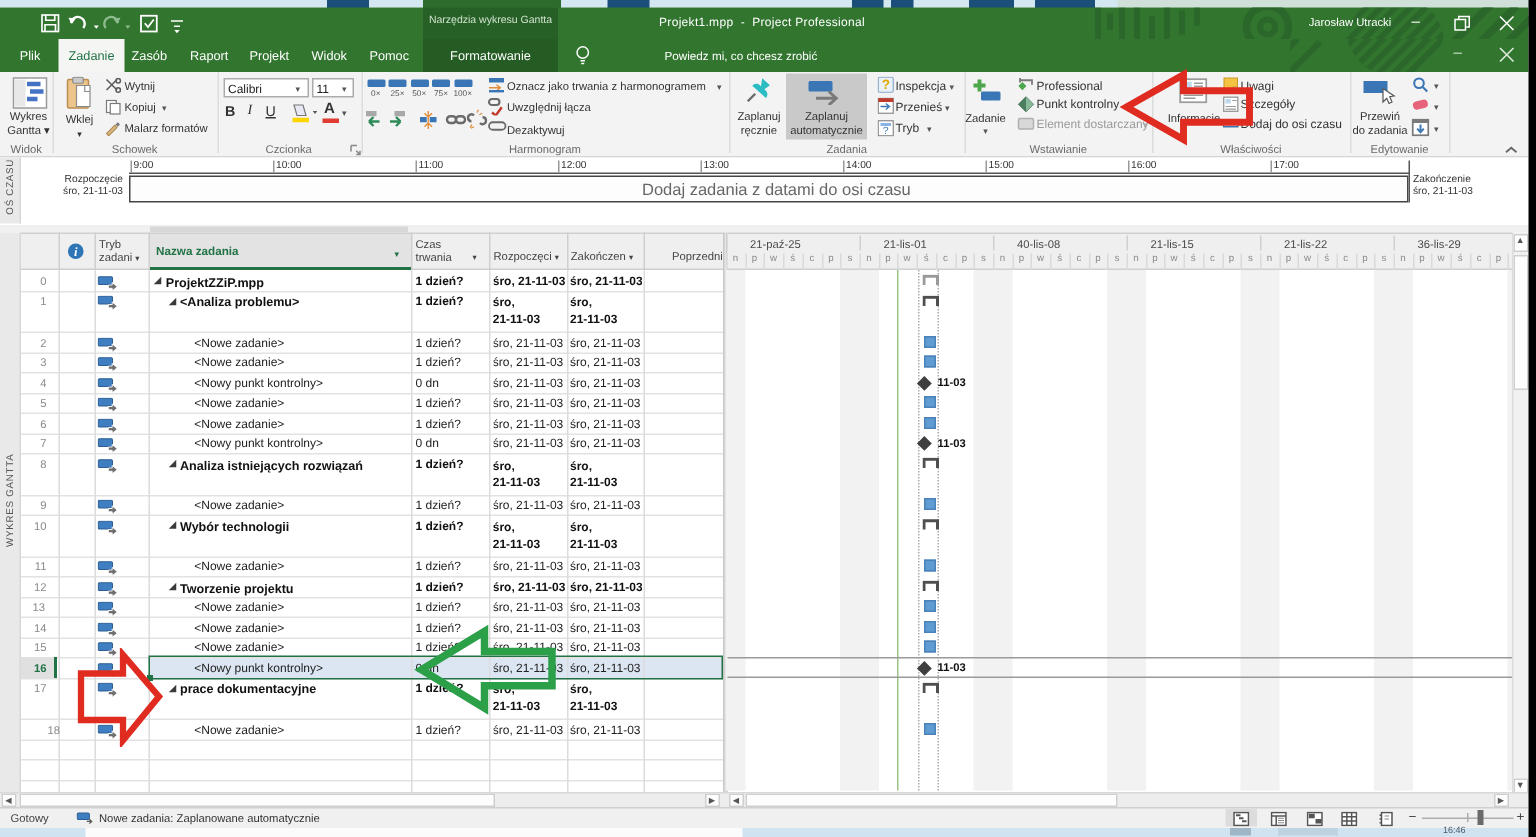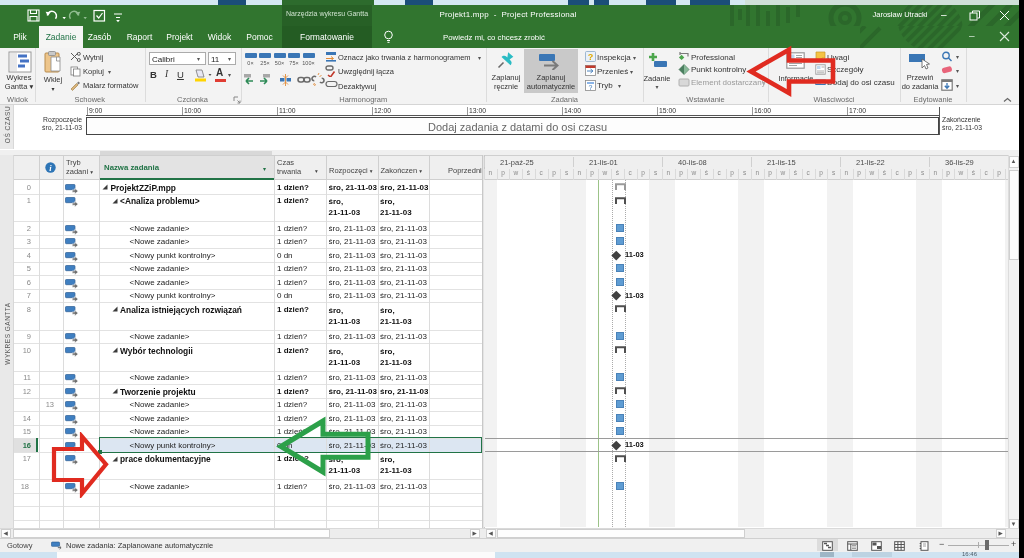--- a/index.html
+++ b/index.html
@@ -663,21 +663,21 @@
     <rect x="0.5" y="0.5" width="9.5" height="5.2" rx="0.8" fill="#3f7fc1" stroke="#2e5f94" stroke-width="0.7"></rect>
     <path d="M7.2 6 h2.6 v-1.7 l3.4 2.8 -3.4 2.8 v-1.7 h-2.6 z" fill="#6f6f6f" stroke="#fff" stroke-width="0.6"></path>
   </svg>
 <svg class="a" style="left:111.5px;top:388.1px;" width="6" height="6" viewBox="0 0 6 6">
     <path d="M5.5 0.5 v5 h-5 z" fill="#3a3a3a"></path>
   </svg>
 <div class="t" style="left:120.0px;top:386.6px;font-size:8px;font-weight:bold;color:#111;font-size:8.4px;">Tworzenie projektu</div>
 <div class="t" style="left:277px;top:386.6px;font-size:8px;font-weight:bold;color:#111;">1 dzień?</div>
 <div class="t" style="left:328.5px;top:386.6px;width:48px;overflow:hidden;font-size:8px;font-weight:bold;color:#111;">śro, 21-11-03</div>
 <div class="t" style="left:380px;top:386.6px;width:48px;overflow:hidden;font-size:8px;font-weight:bold;color:#111;">śro, 21-11-03</div>
-<div class="t rnum" style="left:14px;top:400.1px;width:40px;font-size:7.5px;color:#8a8a8a;font-weight:normal;">13</div>
+<div class="t rnum" style="left:14px;top:400.1px;width:16px;font-size:7.5px;color:#8a8a8a;font-weight:normal;">13</div>
 <svg class="a" style="left:65px;top:401.0px;" width="16" height="10" viewBox="0 0 16 10">
     <rect x="0.5" y="0.5" width="9.5" height="5.2" rx="0.8" fill="#3f7fc1" stroke="#2e5f94" stroke-width="0.7"></rect>
     <path d="M7.2 6 h2.6 v-1.7 l3.4 2.8 -3.4 2.8 v-1.7 h-2.6 z" fill="#6f6f6f" stroke="#fff" stroke-width="0.6"></path>
   </svg>
 <div class="t" style="left:129.5px;top:400.1px;font-size:8px;color:#222;">&lt;Nowe zadanie&gt;</div>
 <div class="t" style="left:277px;top:400.1px;font-size:8px;color:#222;">1 dzień?</div>
 <div class="t" style="left:328.5px;top:400.1px;width:48px;overflow:hidden;font-size:8px;color:#222;">śro, 21-11-03</div>
 <div class="t" style="left:380px;top:400.1px;width:48px;overflow:hidden;font-size:8px;color:#222;">śro, 21-11-03</div>
 <div class="t rnum" style="left:14px;top:413.6px;width:17px;font-size:7.5px;color:#8a8a8a;font-weight:normal;">14</div>
 <svg class="a" style="left:65px;top:414.5px;" width="16" height="10" viewBox="0 0 16 10">
@@ -711,21 +711,21 @@
     <rect x="0.5" y="0.5" width="9.5" height="5.2" rx="0.8" fill="#3f7fc1" stroke="#2e5f94" stroke-width="0.7"></rect>
     <path d="M7.2 6 h2.6 v-1.7 l3.4 2.8 -3.4 2.8 v-1.7 h-2.6 z" fill="#6f6f6f" stroke="#fff" stroke-width="0.6"></path>
   </svg>
 <svg class="a" style="left:111.5px;top:455.6px;" width="6" height="6" viewBox="0 0 6 6">
     <path d="M5.5 0.5 v5 h-5 z" fill="#3a3a3a"></path>
   </svg>
 <div class="t" style="left:120.0px;top:454.1px;font-size:8px;font-weight:bold;color:#111;font-size:8.4px;">prace dokumentacyjne</div>
 <div class="t" style="left:277px;top:454.1px;font-size:8px;font-weight:bold;color:#111;">1 dzień?</div>
 <div class="t" style="left:328.5px;top:454.1px;font-size:8px;line-height:11px;font-weight:bold;color:#111;">śro,<br>21-11-03</div>
 <div class="t" style="left:380px;top:454.1px;font-size:8px;line-height:11px;font-weight:bold;color:#111;">śro,<br>21-11-03</div>
-<div class="t rnum" style="left:14px;top:481.6px;width:15px;font-size:7.5px;color:#8a8a8a;font-weight:normal;">18</div>
+<div class="t rnum" style="left:14px;top:481.6px;width:26px;font-size:7.5px;color:#8a8a8a;font-weight:normal;">18</div>
 <svg class="a" style="left:65px;top:482.5px;" width="16" height="10" viewBox="0 0 16 10">
     <rect x="0.5" y="0.5" width="9.5" height="5.2" rx="0.8" fill="#3f7fc1" stroke="#2e5f94" stroke-width="0.7"></rect>
     <path d="M7.2 6 h2.6 v-1.7 l3.4 2.8 -3.4 2.8 v-1.7 h-2.6 z" fill="#6f6f6f" stroke="#fff" stroke-width="0.6"></path>
   </svg>
 <div class="t" style="left:129.5px;top:481.6px;font-size:8px;color:#222;">&lt;Nowe zadanie&gt;</div>
 <div class="t" style="left:277px;top:481.6px;font-size:8px;color:#222;">1 dzień?</div>
 <div class="t" style="left:328.5px;top:481.6px;width:48px;overflow:hidden;font-size:8px;color:#222;">śro, 21-11-03</div>
 <div class="t" style="left:380px;top:481.6px;width:48px;overflow:hidden;font-size:8px;color:#222;">śro, 21-11-03</div>
 <div class="a" style="left:99px;top:437.0px;width:383px;height:15.5px;border:1.6px solid #217346;box-sizing:border-box;"></div>
 <div class="a" style="left:97.5px;top:449.5px;width:4px;height:4px;background:#217346;"></div>

